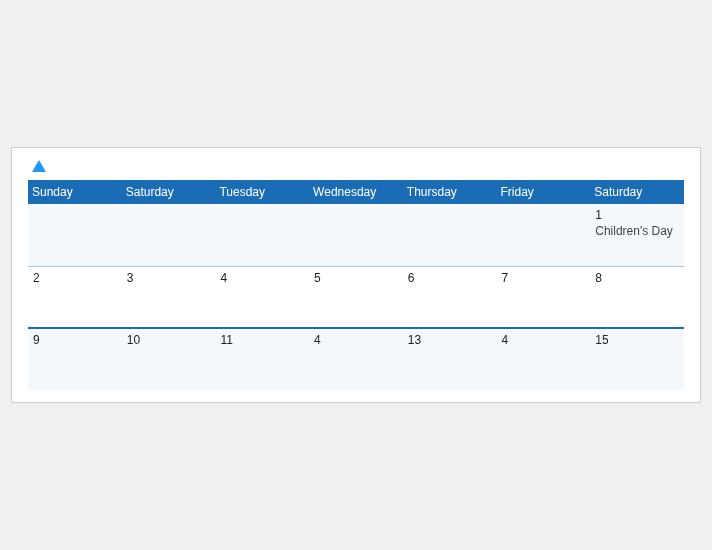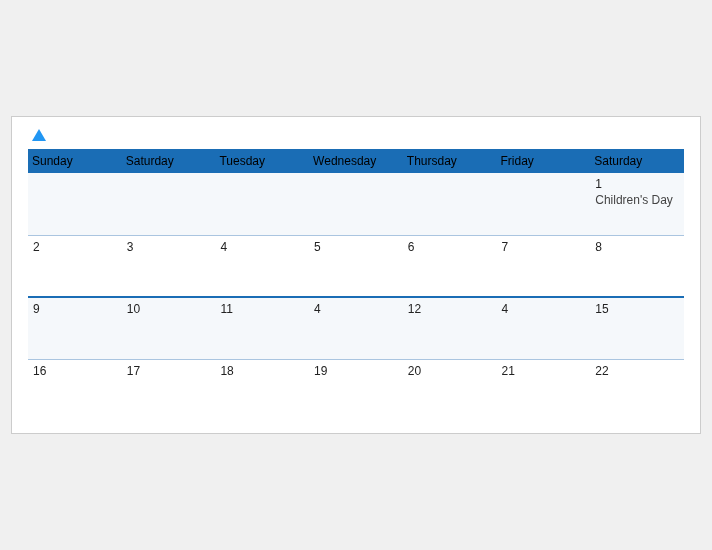--- a/index.html
+++ b/index.html
@@ -62,21 +62,21 @@
       color: #333;
       text-align: right;
       min-width: 80px;
     }
     .calendar-table {
       width: 100%;
       border-collapse: collapse;
     }
     .calendar-table thead tr {
       background: #1a6db5;
-      color: #000000;
+      color: #ffffff;
     }
     .calendar-table thead th {
       padding: 5px 4px;
       font-size: 12px;
       font-weight: normal;
       text-align: left;
       border: none;
     }
     .calendar-table tbody tr {
       border-bottom: 1px solid #aac5e0;
@@ -186,47 +186,24 @@
           <td>
             <span class="day-num">10</span>
           </td>
           <td>
             <span class="day-num">11</span>
           </td>
           <td>
             <span class="day-num">4</span>
           </td>
           <td>
-            <span class="day-num">12</span>
+            <span class="day-num">13</span>
           </td>
           <td>
             <span class="day-num">4</span>
           </td>
           <td>
             <span class="day-num">15</span>
-          </td>
-        </tr>
-        <tr>
-          <td>
-            <span class="day-num">16</span>
-          </td>
-          <td>
-            <span class="day-num">17</span>
-          </td>
-          <td>
-            <span class="day-num">18</span>
-          </td>
-          <td>
-            <span class="day-num">19</span>
-          </td>
-          <td>
-            <span class="day-num">20</span>
-          </td>
-          <td>
-            <span class="day-num">21</span>
-          </td>
-          <td>
-            <span class="day-num">22</span>
           </td>
         </tr>
       </tbody>
   </table>
 </div>
 
 </body></html>

